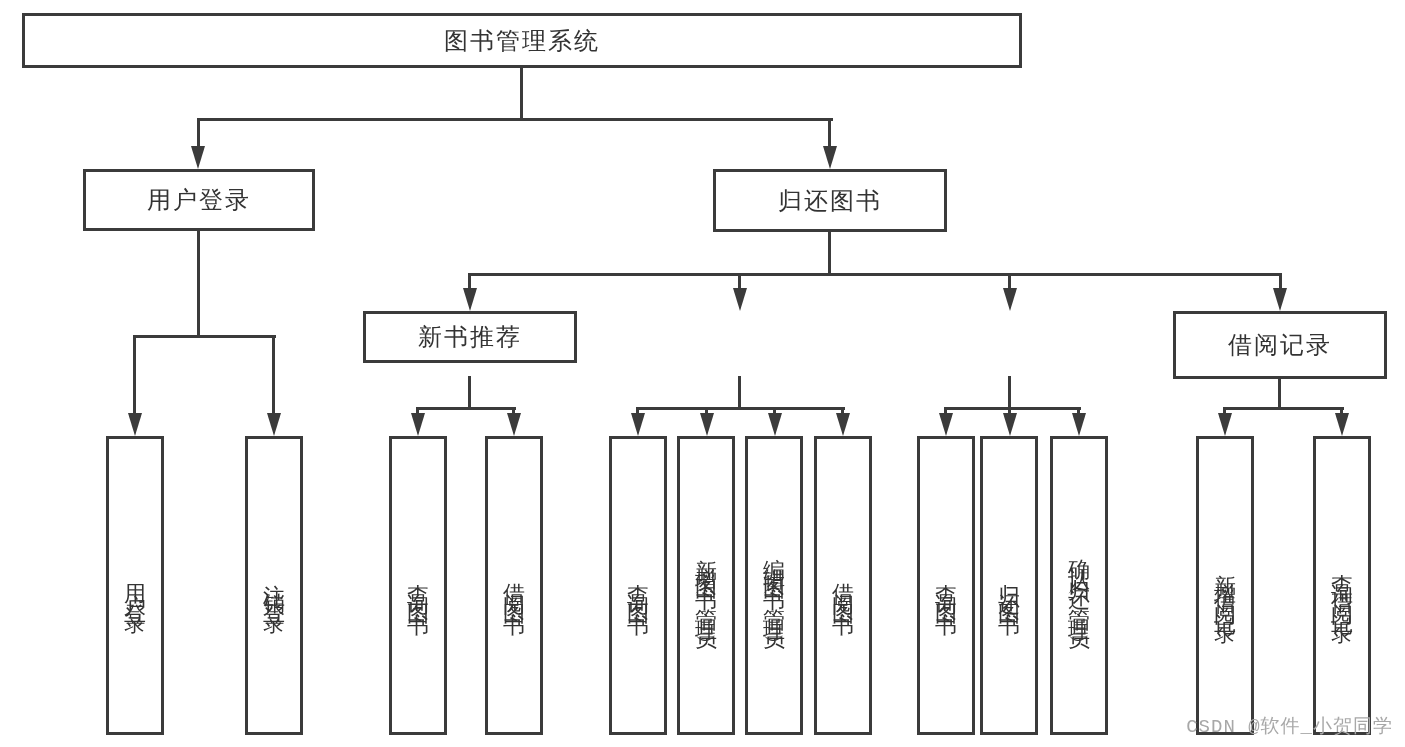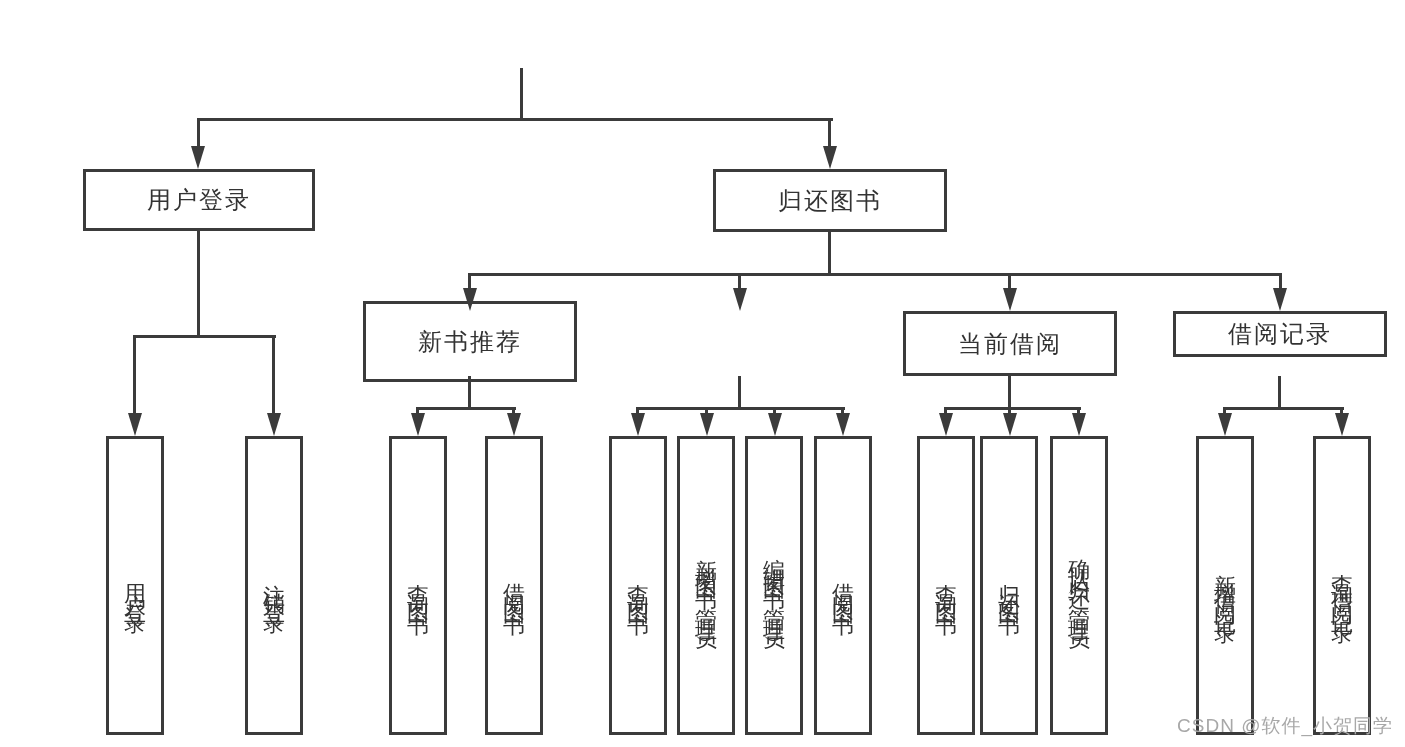--- a/index.html
+++ b/index.html
@@ -25,47 +25,47 @@
   }
   .vl{position:absolute;width:3px;background:var(--line);}
   .hl{position:absolute;height:3px;background:var(--line);}
   .ar{
     position:absolute;width:0;height:0;
     border-left:7px solid transparent;border-right:7px solid transparent;
     border-top:23px solid var(--line);
   }
   .watermark{
     position:absolute;right:12px;bottom:8px;font-size:19px;
-    color:var(--wm);letter-spacing:1px;white-space:nowrap;
+    color:var(--wm);letter-spacing:1px;white-space:nowrap;font-family:Liberation Mono, monospace;
   }
 </style>
 </head>
 <body>
 
 <div class="canvas">
 
+  <div class="box h" style="left:22px;top:13px;width:1000px;height:55px">
+    <span>图书管理系统</span>
+  </div>
 
   <div class="box h" style="left:83px;top:169px;width:232px;height:62px">
     <span>用户登录</span>
   </div>
 
   <div class="box h" style="left:713px;top:169px;width:234px;height:63px">
     <span>归还图书</span>
   </div>
 
-  <div class="box h" style="left:363px;top:301px;width:214px;height:81px">
+  <div class="box h" style="left:363px;top:311px;width:214px;height:52px">
     <span>新书推荐</span>
   </div>
 
 
-  <div class="box h" style="left:903px;top:311px;width:214px;height:65px">
-    <span>当前借阅</span>
-  </div>
 
-  <div class="box h" style="left:1173px;top:311px;width:214px;height:46px">
+  <div class="box h" style="left:1173px;top:311px;width:214px;height:68px">
     <span>借阅记录</span>
   </div>
 
   <div class="box v" style="left:106px;top:436px;width:58px;height:299px">
     <span>用户登录</span>
   </div>
 
   <div class="box v" style="left:245px;top:436px;width:58px;height:299px">
     <span>注销登录</span>
   </div>

